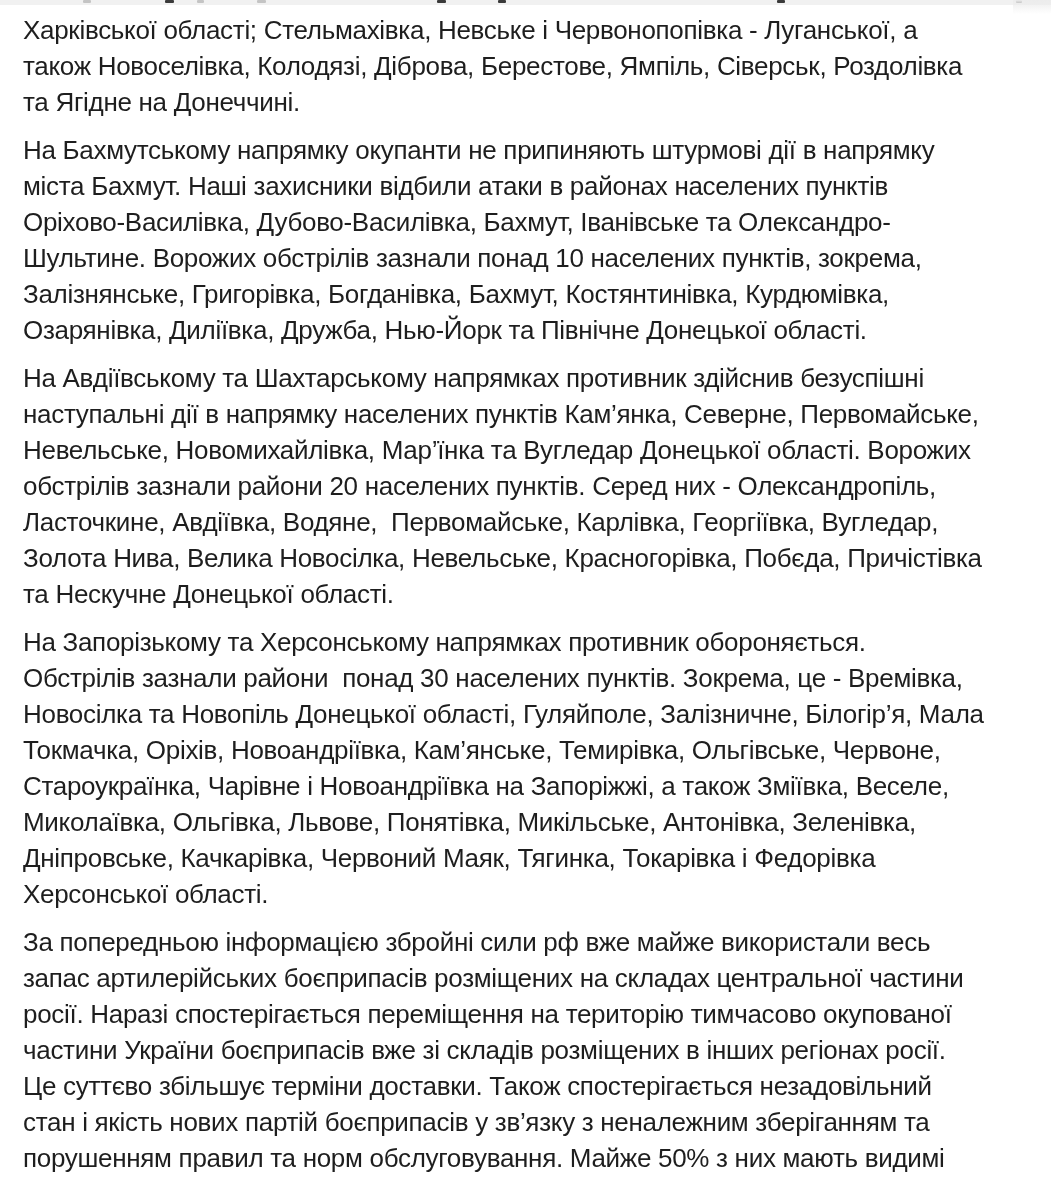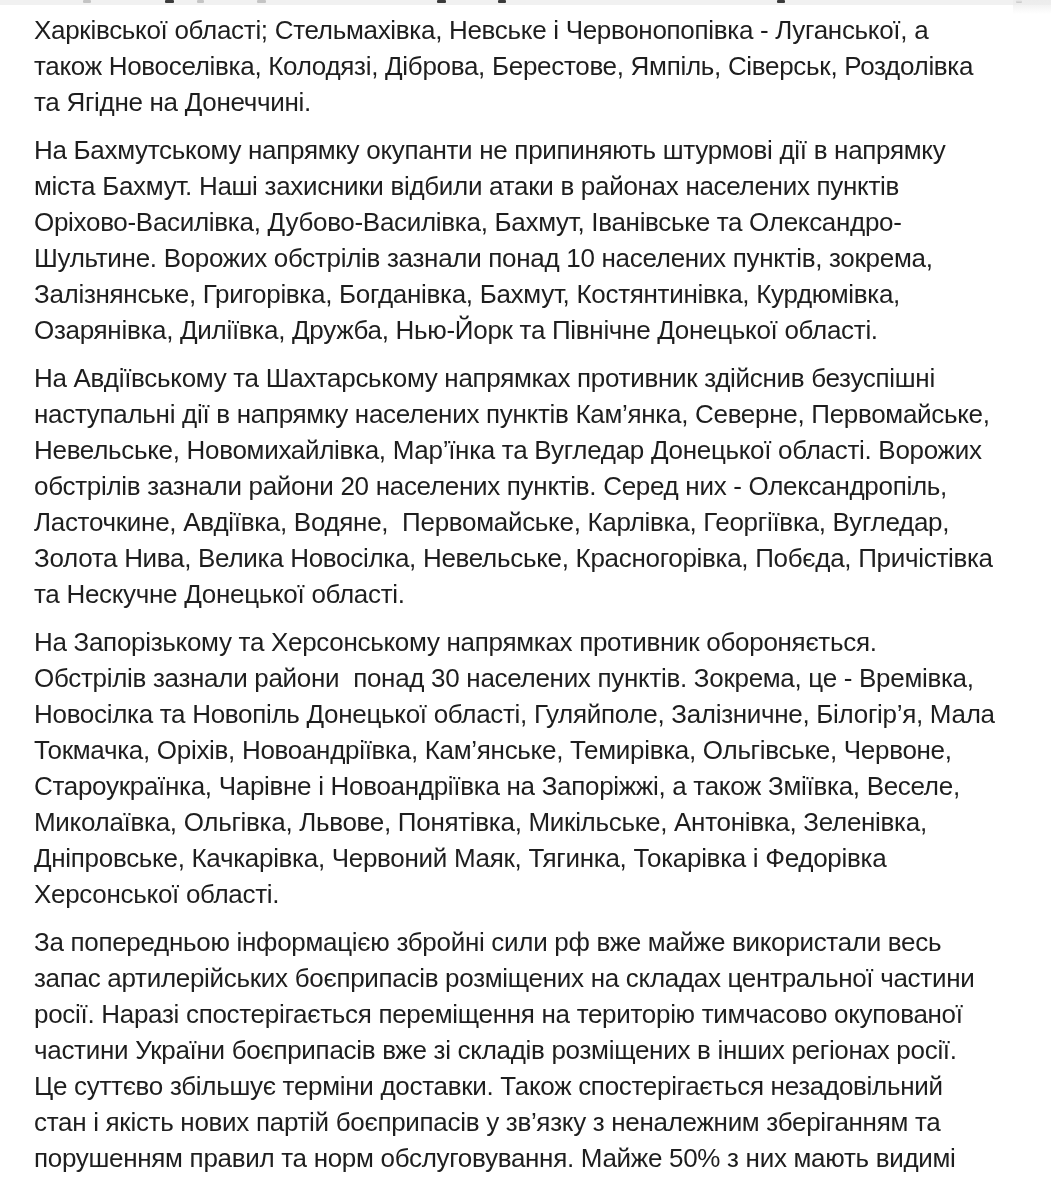--- a/index.html
+++ b/index.html
@@ -43,21 +43,21 @@
     top: 12px;
     left: 22px;
     width: 1009px;
     color: #1e1e1e;
   }
   .paragraph {
     font-size: 26px;
     line-height: 36px;
     letter-spacing: -0.3px;
     white-space: pre-wrap;
-    margin: 0 0 12px 12px;
+    margin: 0 0 12px 1px;
   }
 </style>
 </head>
 <body>
 
 <div>
 
   <div class="top-strip">
     <span class="descender-mark faint" style="left:83px;  width:8px;"></span>
     <span class="descender-mark" style="left:165px; width:9px;"></span>

